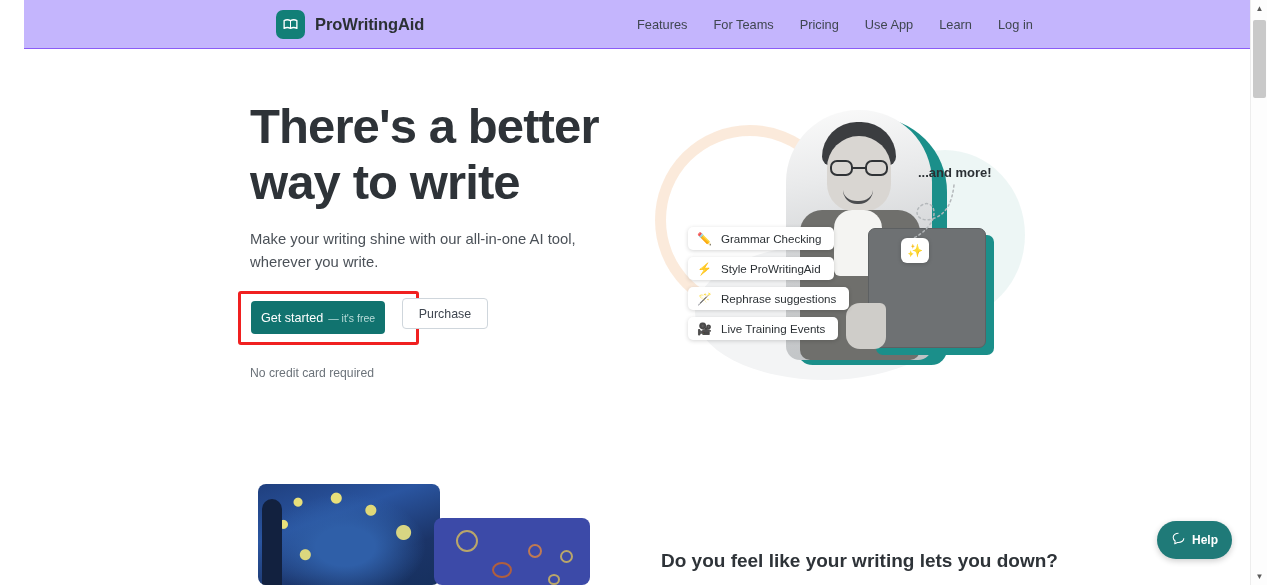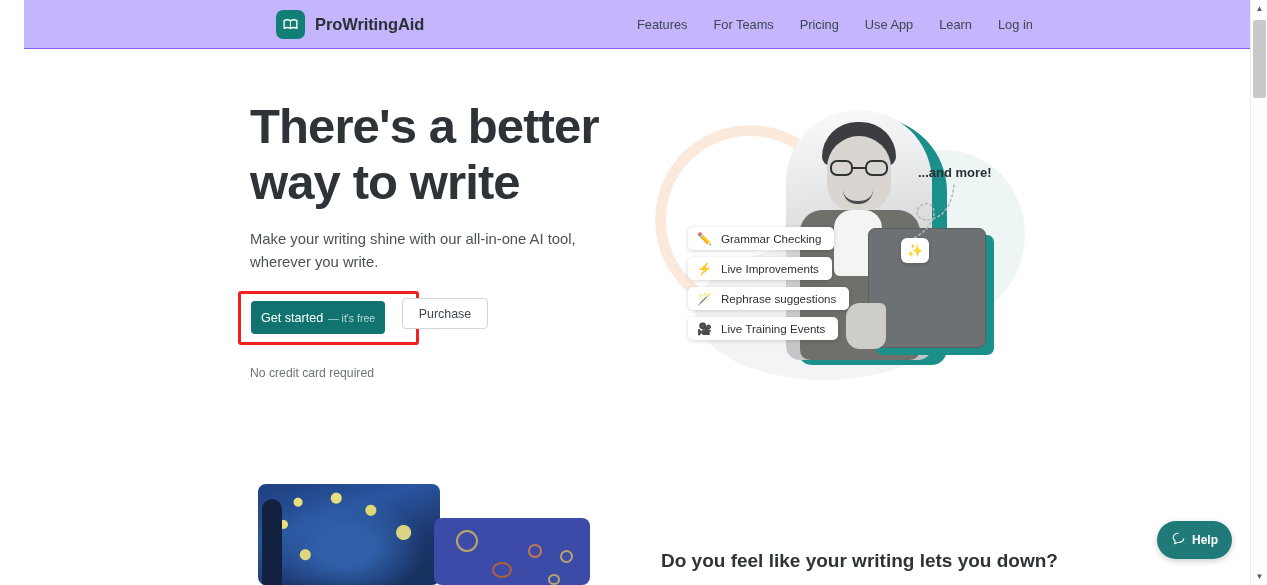--- a/index.html
+++ b/index.html
@@ -346,21 +346,21 @@
     <div class="laptop-shadow"></div>
     <div class="laptop"></div>
     <div class="hand"></div>
 
     <div class="pill" style="top:132px">
       <span class="ico">✏️</span>
       <span>Grammar Checking</span>
     </div>
     <div class="pill" style="top:162px">
       <span class="ico">⚡</span>
-      <span>Live Improvements</span>
+      <span>Style ProWritingAid</span>
     </div>
     <div class="pill" style="top:192px">
       <span class="ico">🪄</span>
       <span>Rephrase suggestions</span>
     </div>
     <div class="pill" style="top:222px">
       <span class="ico">🎥</span>
       <span>Live Training Events</span>
     </div>
 

